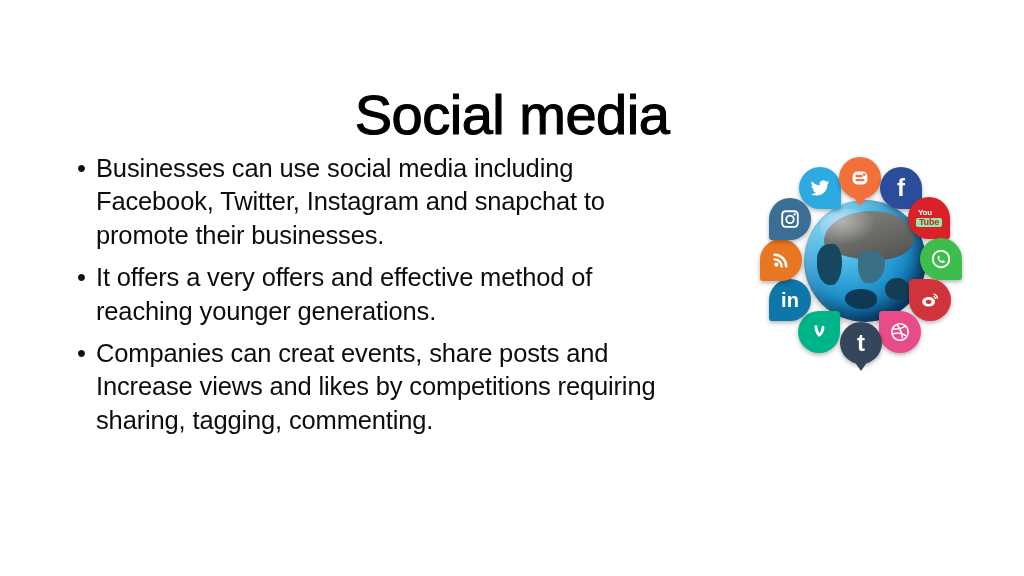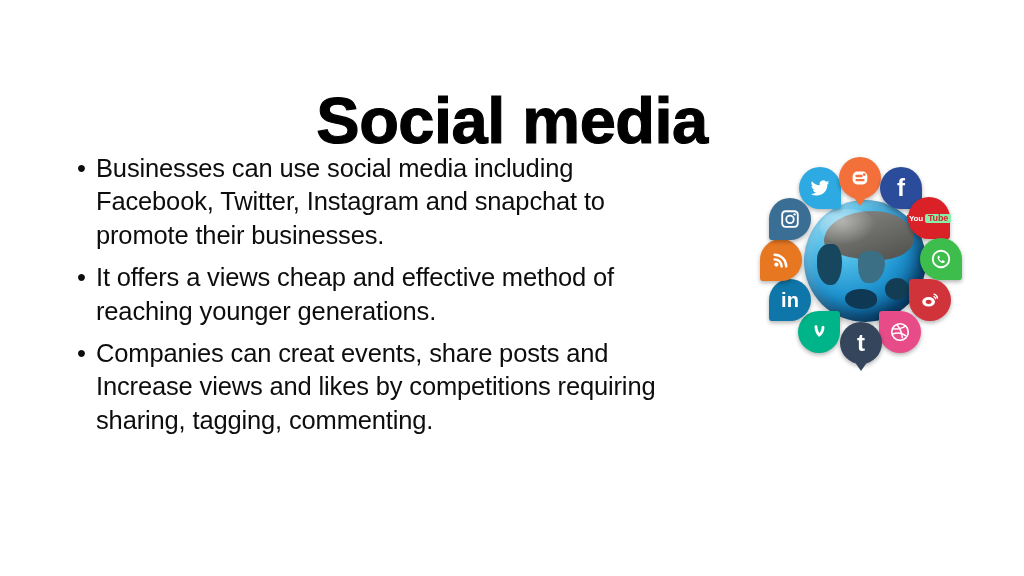--- a/index.html
+++ b/index.html
@@ -18,22 +18,22 @@
   }
 
   
   #slide-title {
     position: absolute;
     left: 0;
     top: 48px;
     width: 1024px;
     text-align: center;
     font-family: "Liberation Sans", sans-serif;
-    font-weight: bold;
-    font-size: 65px;
+    font-weight: normal;
+    font-size: 56px;
     line-height: 58px;
     letter-spacing: -0.5px;
     color: #000000;
     -webkit-text-stroke: 1.1px #000000;
   }
 
   
   #body-list {
     position: absolute;
     left: 72px;
@@ -185,22 +185,22 @@
   .tail-bot::after {
     bottom: -7px; left: 50%; transform: translateX(-50%);
     border-left: 7px solid transparent;
     border-right: 7px solid transparent;
     border-top: 10px solid currentColor;
   }
 
   
   .yt-mark {
     display: flex;
-    flex-direction: row;
-    align-items: flex-end;
+    flex-direction: column;
+    align-items: flex-start;
     line-height: 1;
   }
   .yt-you {
     font-size: 8px;
     color: #ffffff;
     background: #da2128;
     padding: 0 2px;
     font-weight: bold;
     letter-spacing: -.2px;
   }
@@ -222,21 +222,21 @@
 
   <h1 id="slide-title">Social media</h1>
 
   <ul id="body-list">
     <li class="bullet-item">
       <span class="bullet-marker">•</span>
       <span>Businesses can use social media including Facebook, Twitter, Instagram and snapchat to promote their businesses.</span>
     </li>
     <li class="bullet-item">
       <span class="bullet-marker">•</span>
-      <span>It offers a views cheap and effective method of reaching younger generations.</span>
+      <span>It offers a very offers and effective method of reaching younger generations.</span>
     </li>
     <li class="bullet-item">
       <span class="bullet-marker">•</span>
       <span>Companies can creat events, share posts and Increase views and likes by competitions requiring sharing, tagging, commenting.</span>
     </li>
   </ul>
 
   <div id="social-graphic">
 
     <div id="globe">

